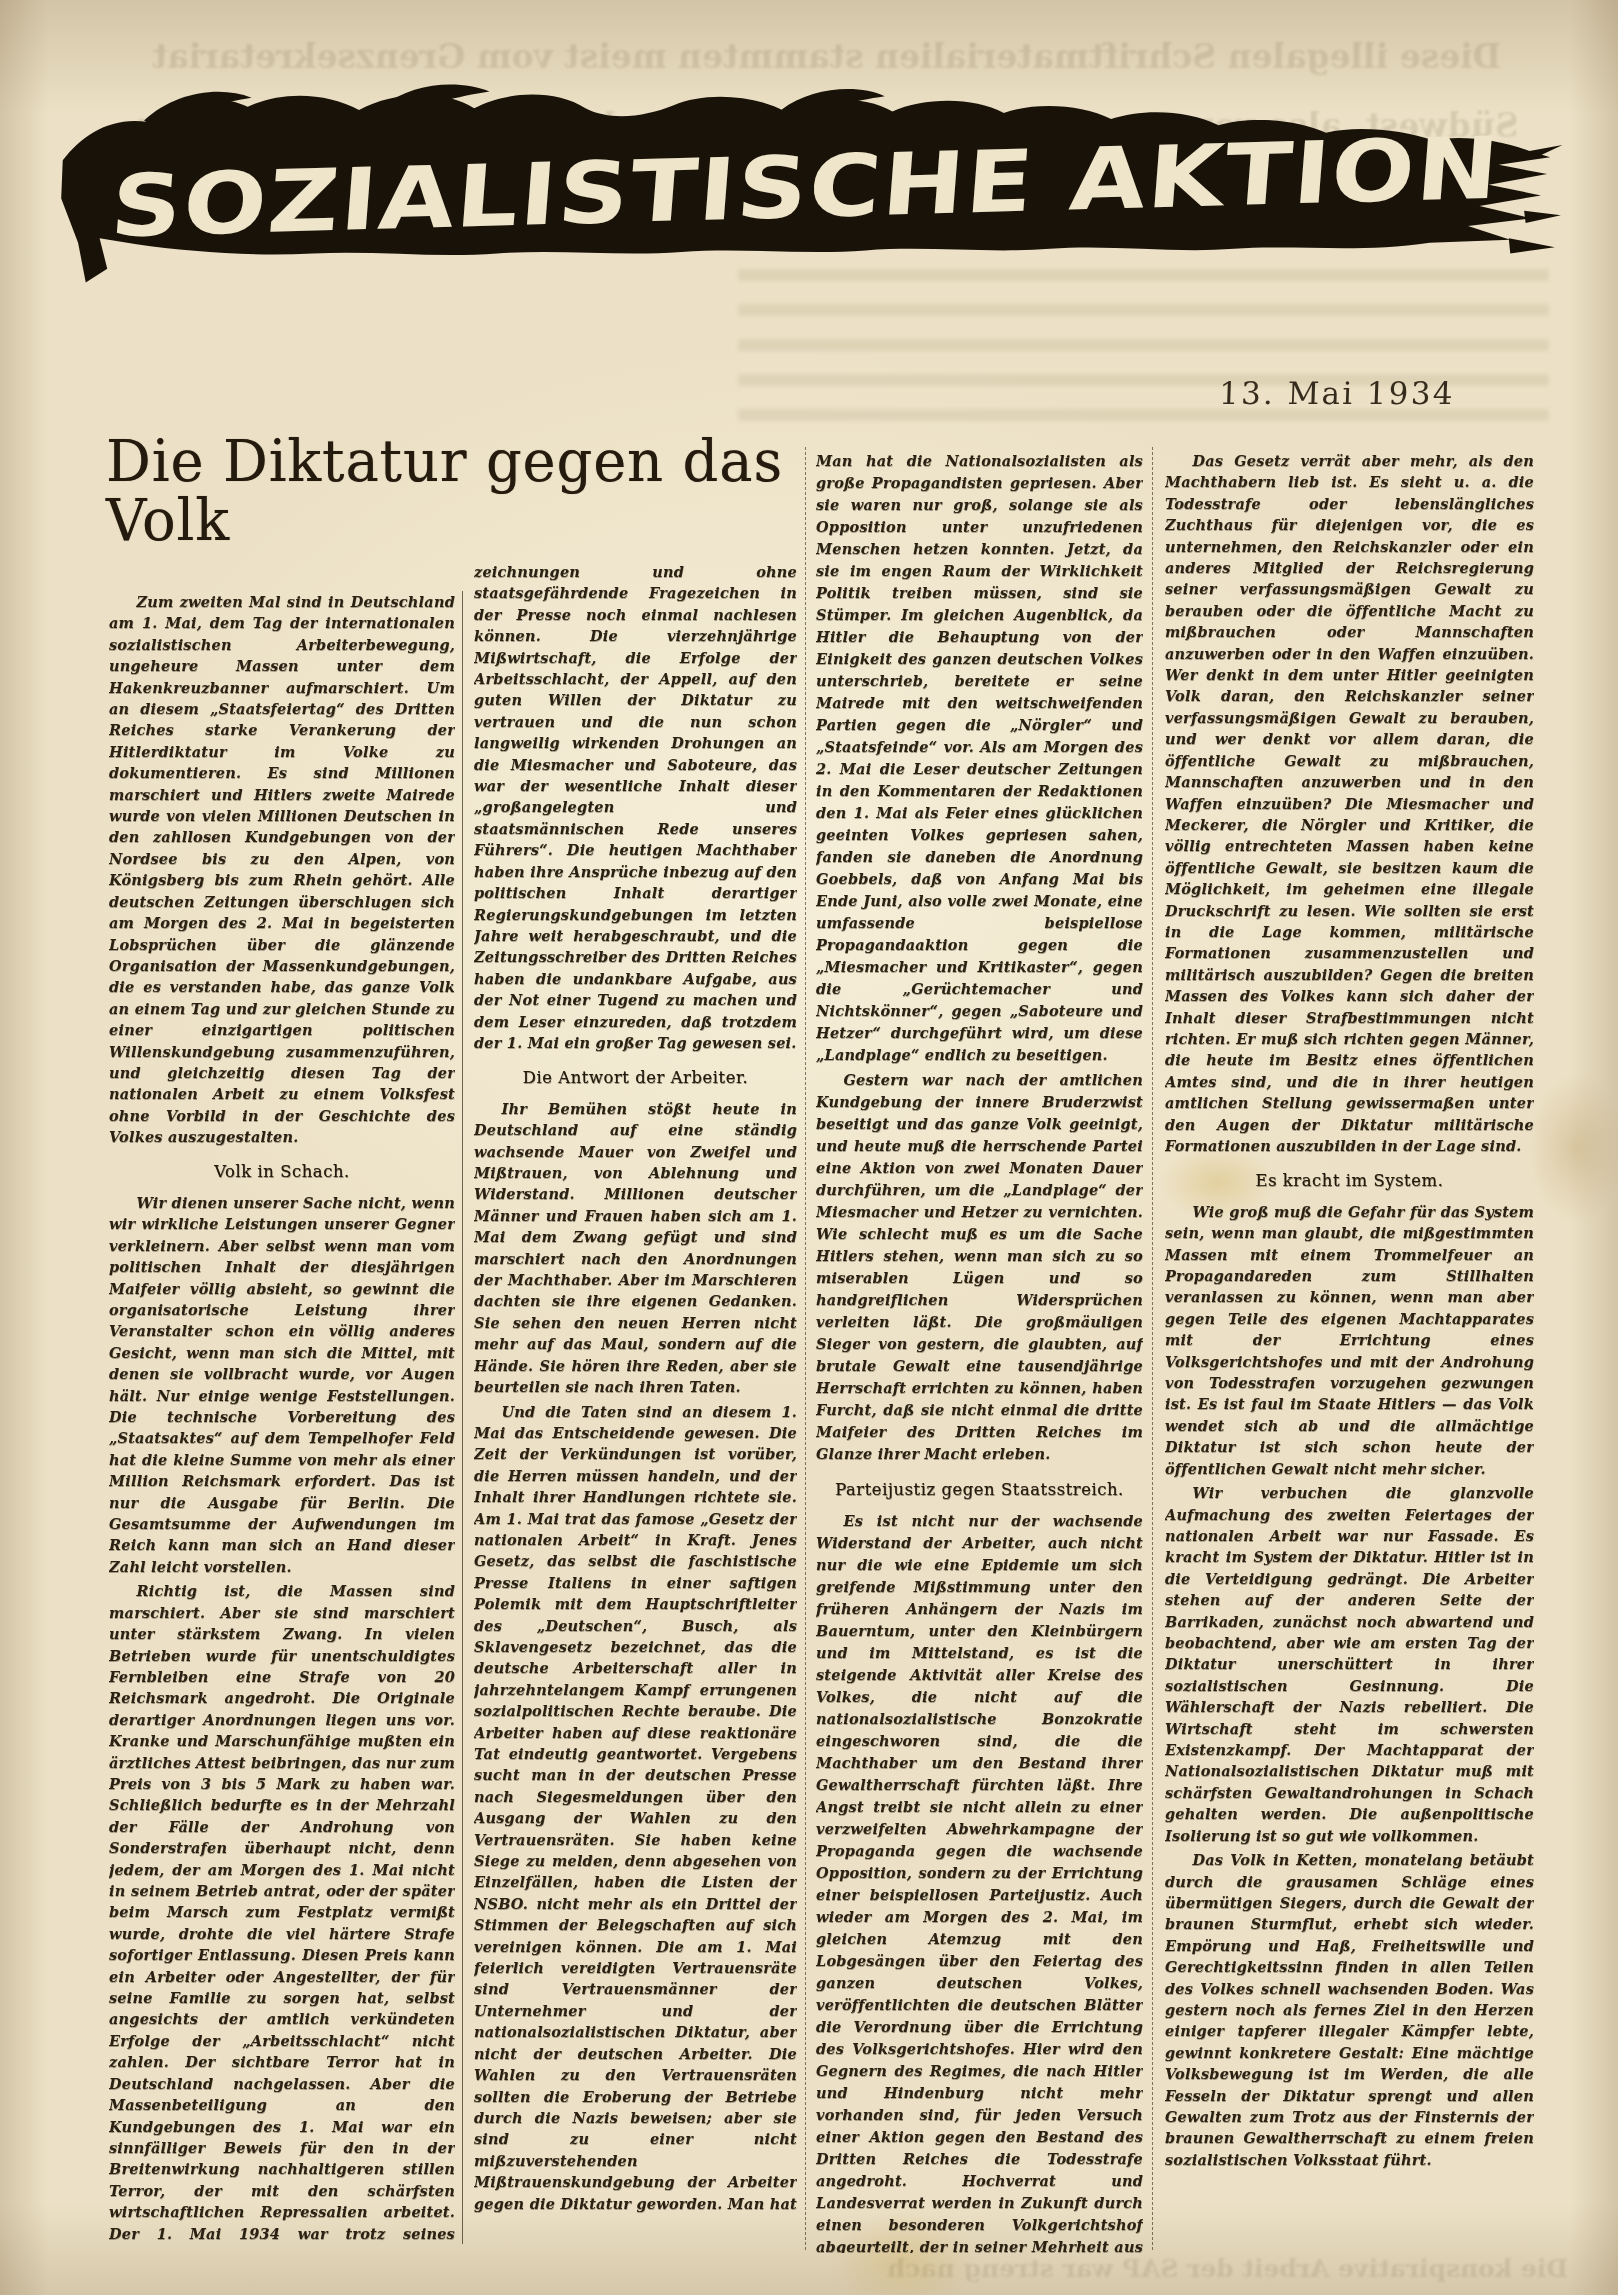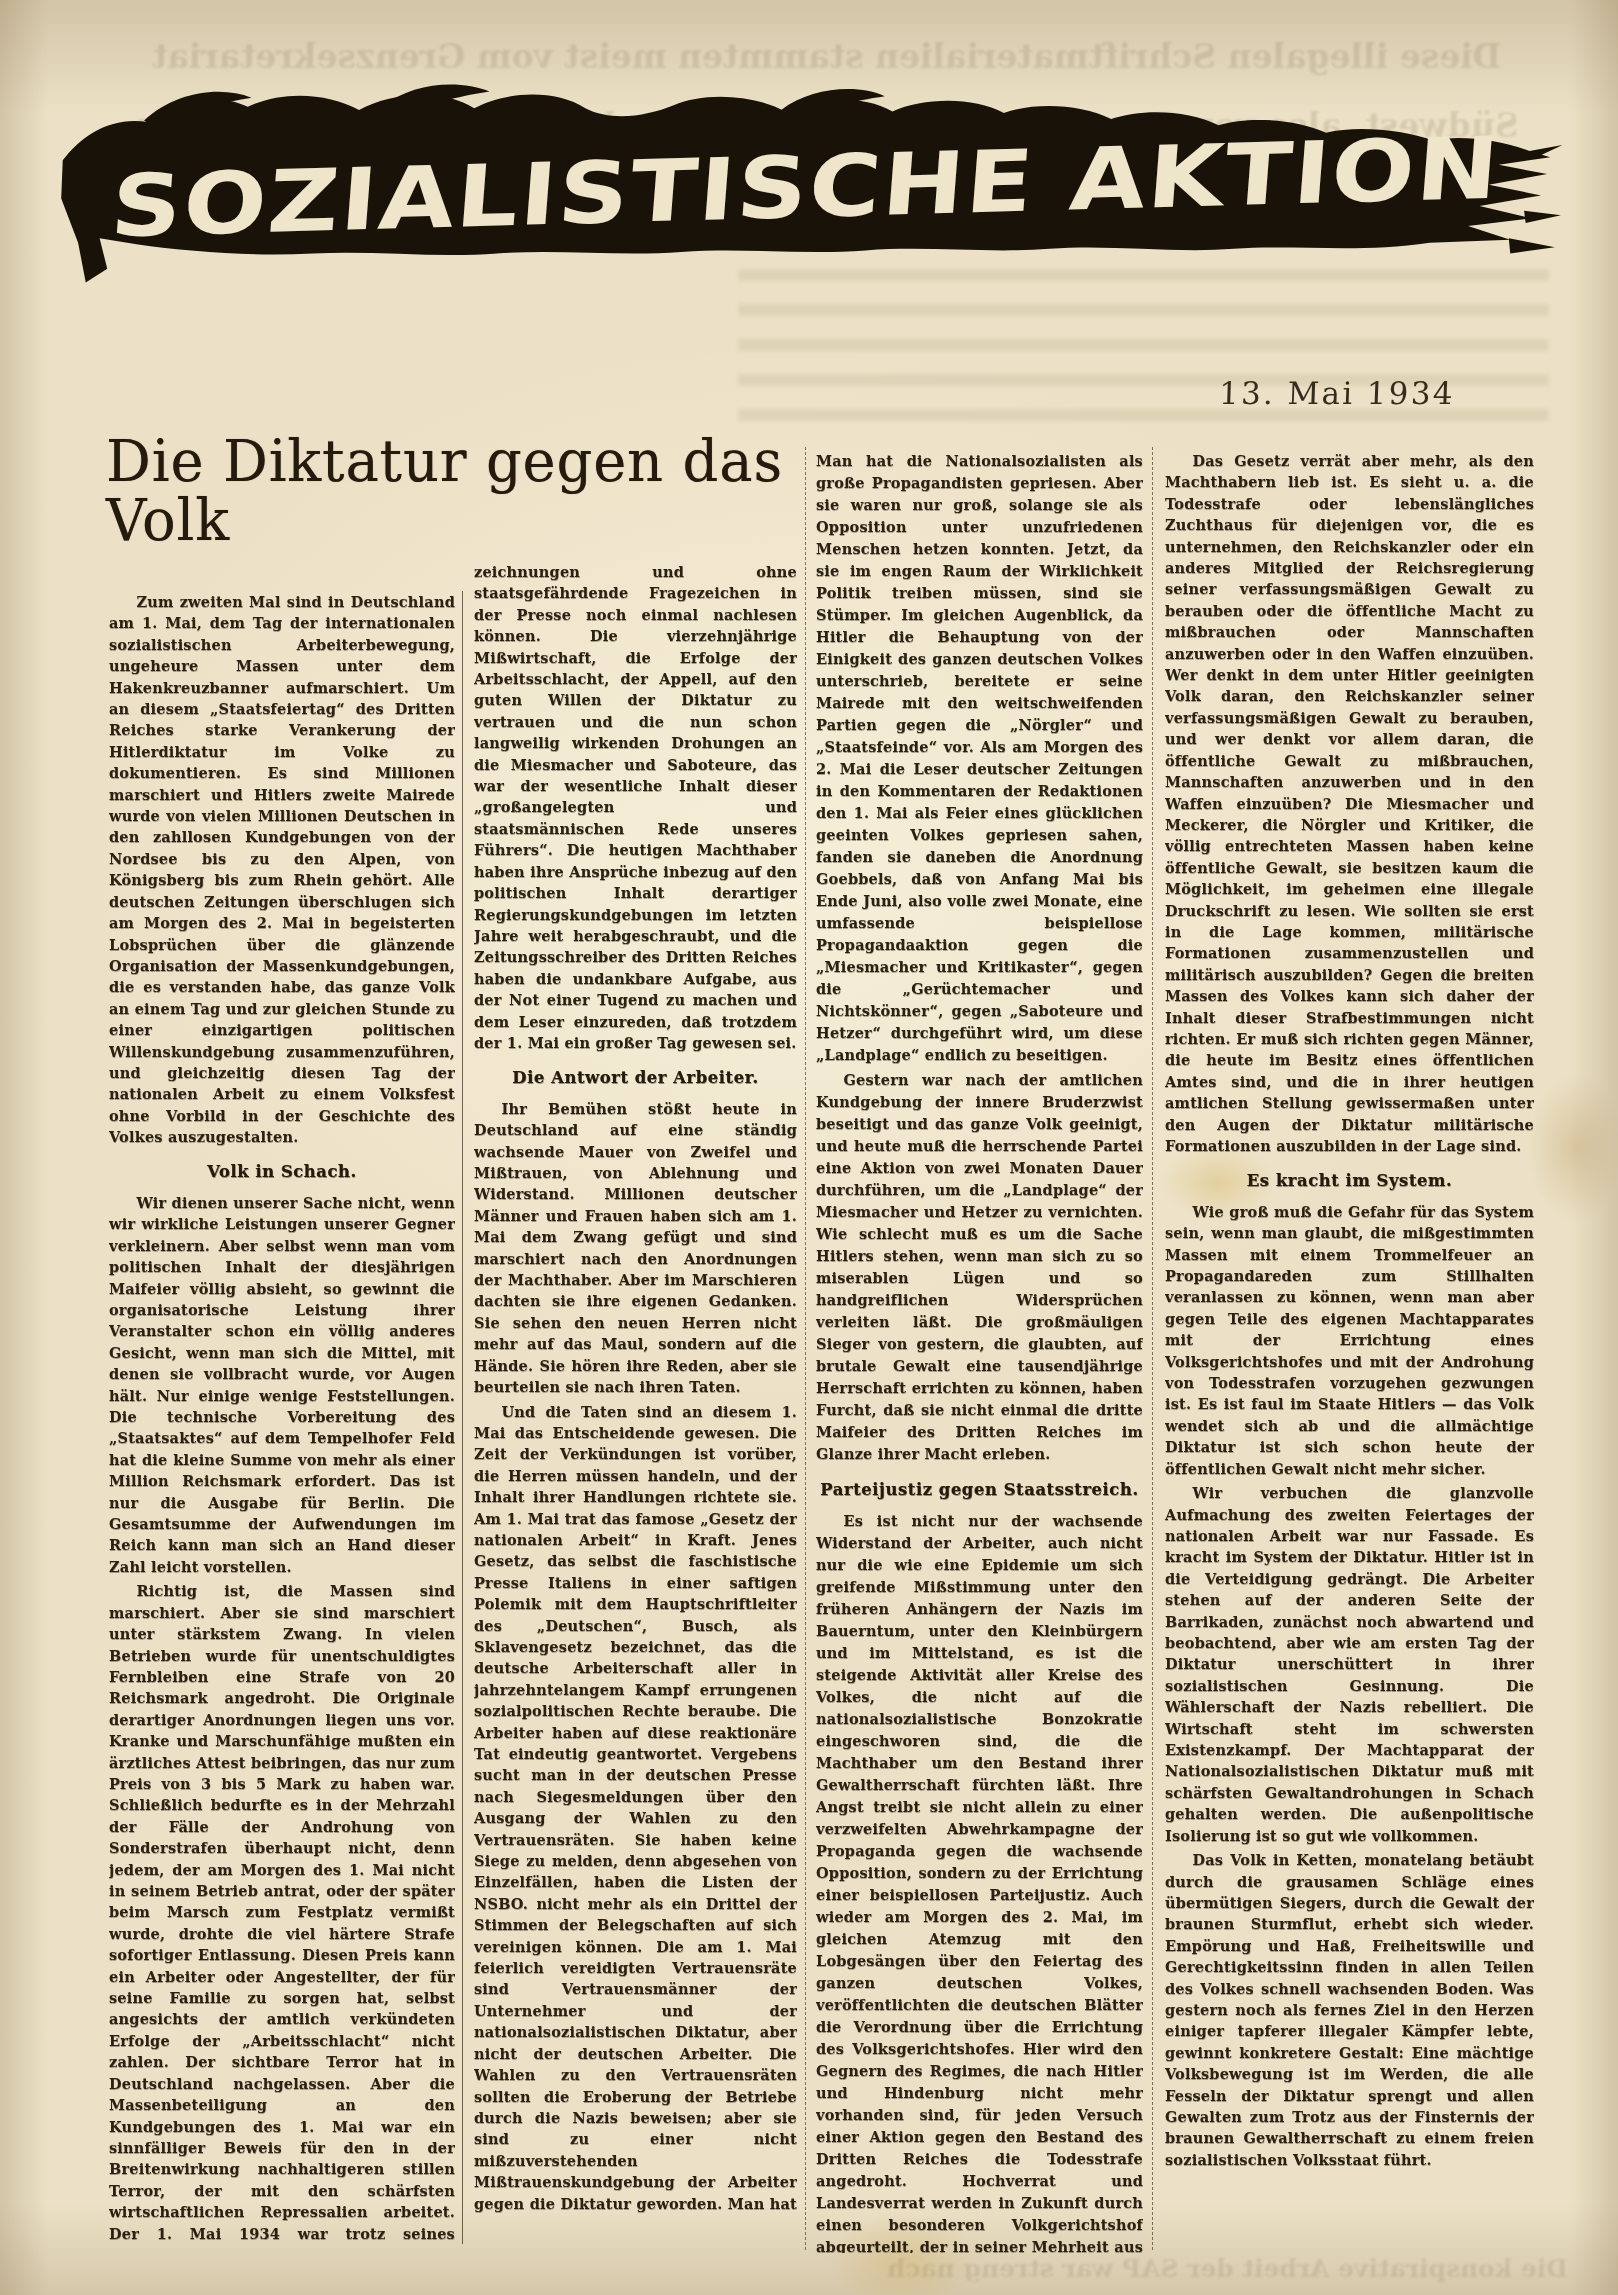--- a/index.html
+++ b/index.html
@@ -57,26 +57,26 @@
   .div-3{left:1152px; top:447px; height:1803px; border-left:1.5px dashed rgba(48,37,20,.6);}
   
   .col{position:absolute; overflow:hidden; text-align:justify;
     font-size:14.5px; line-height:21.4px; font-weight:700; letter-spacing:0.2px;
     color:#2a2113; text-shadow:0.3px 0.5px 0 rgba(42,31,15,.38);
     hyphens:auto; overflow-wrap:break-word;}
   .col-1{left:109px; top:591px; width:346px; height:1653px;}
   .col-2{left:474px; top:561px; width:323px; height:1653px;}
   .col-3{left:816px; top:450px; width:327px; height:1803px; line-height:22px;}
   .col-4{left:1165px; top:450px; width:369px; height:1803px;}
-  .col-para{margin:0 0 3.1px; text-indent:27.5px;}
+  .col-para{margin:0 0 3.1px; text-indent:27.5px;font-style:italic;}
   .col-para.cont{text-indent:0;}
   .col-heading{
     text-align:center; font-size:16.5px; margin:13.8px 0 9.2px; letter-spacing:0.5px;
     color:#241b0d; text-shadow:0.5px 1.1px 0 rgba(36,26,13,.45), -0.3px 0 0 rgba(36,26,13,.4);
-    font-weight:700;
+    font-weight:400;
   }
 </style>
 </head>
 <body>
 
 <div class="page">
 
   <div class="bleed bleed-1"><span>Diese illegalen Schriftmaterialien stammten meist vom Grenzsekretariat</span></div>
   <div class="bleed bleed-2"><span>Südwest, also von Georg Reinbold, obwohl Kassel eigentlich nicht mehr zu</span></div>
   <div class="bleed bleed-3"><span>Die konspirative Arbeit der SAP war streng nach</span></div>

